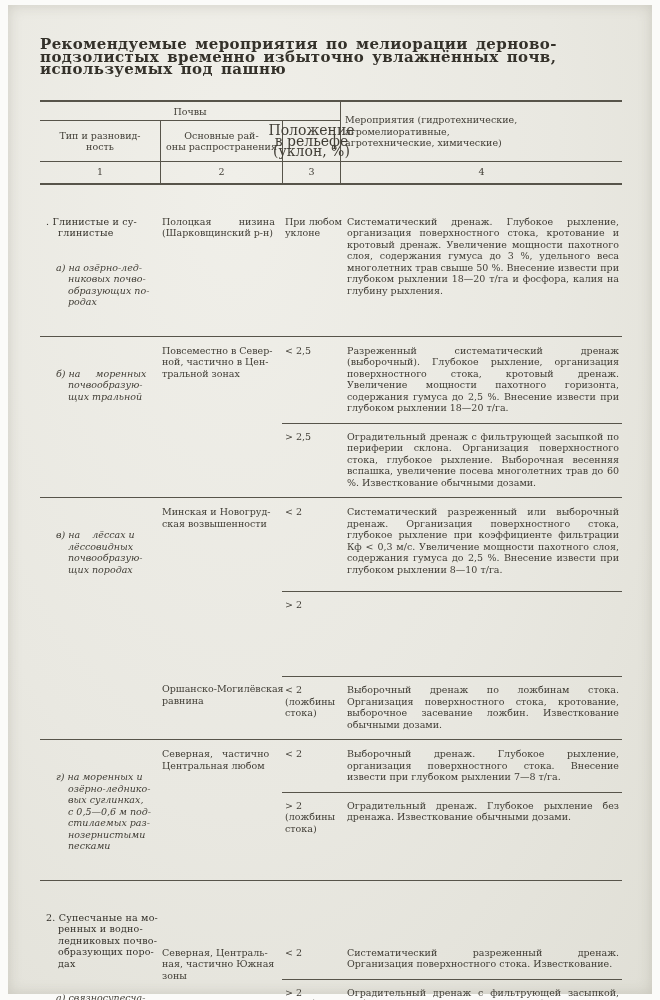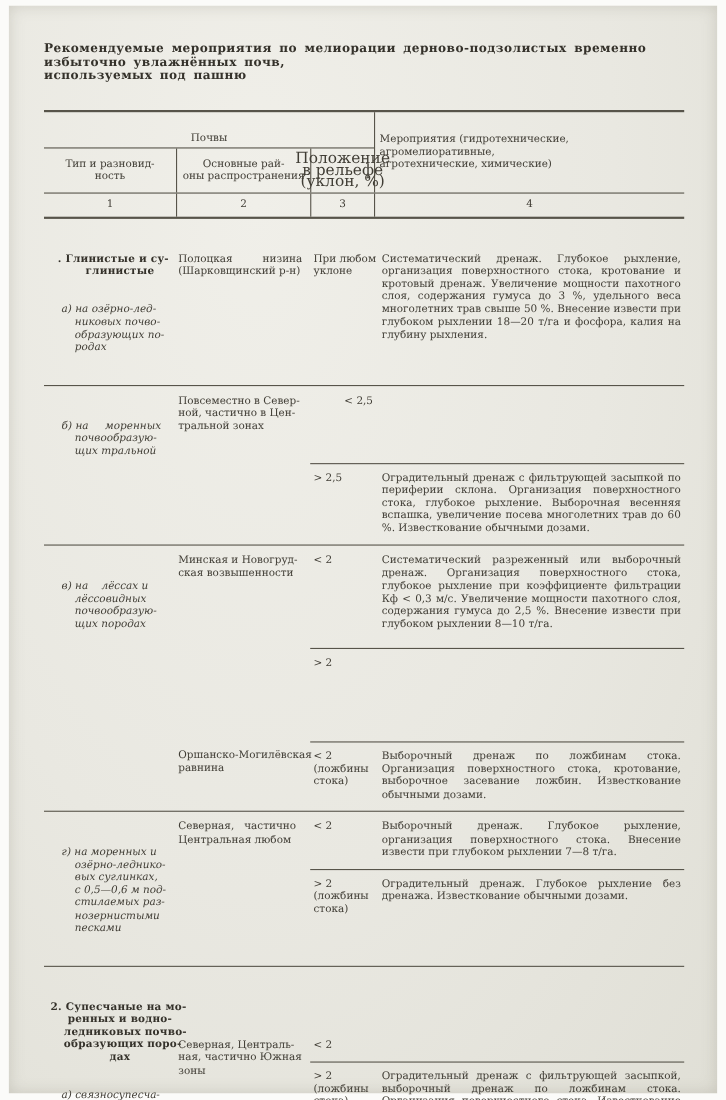--- a/index.html
+++ b/index.html
@@ -22,21 +22,21 @@
     left:8px; top:5px; right:8px; bottom:6px;
     background:radial-gradient(ellipse at 35% 18%, #f0efe9 0%, var(--paper) 55%, #e0dfd6 100%);
     box-shadow:inset 0 0 14px rgba(120,115,100,.25);
   }
   .content{
     position:absolute;
     left:32px; top:33px;
     width:582px;
   }
   .title{
-    font-size:11px;
+    font-size:15px;
     font-weight:bold;
     color:var(--ink-bold);
     letter-spacing:.4px;
     word-spacing:2.5px;
     line-height:12.5px;
     white-space:pre-line;
   }
   .table{ margin-top:24px; font-size:9.5px; line-height:11.5px; }
 
   
@@ -47,21 +47,20 @@
       "s s s m"
       "a b c m";
     border-top:2px solid var(--rule);
     border-bottom:1px solid var(--rule);
   }
   .h-soils{
     grid-area:s;
     border-bottom:1px solid var(--rule);
     text-align:center;
     padding:4px 0 3px;
-    margin-top:14px;
   }
   .h-m{
     grid-area:m;
     border-left:1px solid var(--rule);
     display:flex; align-items:center; justify-content:center;
     text-align:left; white-space:pre-line; padding:2px 4px;
   }
   .hc{
     display:flex; align-items:center; justify-content:center;
     text-align:center; white-space:pre-line;
@@ -82,21 +81,21 @@
   .row{
     display:grid;
     grid-template-columns:120px 122px 340px;
     border-bottom:1px solid var(--rule);
     padding:8px 0 5px;
   }
   .row.wide{ grid-template-columns:120px 462px; }
   .row:last-child{ border-bottom:1.5px solid var(--rule); }
 
   .c1{ padding-left:6px; white-space:pre; }
-  .c1h{ font-weight:bold; color:var(--ink-bold); padding-left:12px; text-indent:-12px; letter-spacing:.2px;text-align:center; }
+  .c1h{ font-weight:normal; color:var(--ink-bold); padding-left:12px; text-indent:-12px; letter-spacing:.2px; }
   .c1i{ margin-left:10px; padding-left:12px; text-indent:-12px;font-style:italic; }
   .c2{ white-space:pre; padding-left:2px; }
   .c3{ white-space:pre; padding-left:3px; }
   .c4{ text-align:justify; padding:0 3px 0 7px; }
 
   .sub{ display:grid; grid-template-columns:58px 282px; padding-bottom:4px; }
   .sub.sep{ border-top:1px solid var(--rule); margin-top:5px; padding-top:7px; }
 
   
   .subw{ display:grid; grid-template-columns:122px 340px; }
@@ -104,21 +103,21 @@
   .sr.sep{ border-top:1px solid var(--rule); margin-top:5px; padding-top:7px; }
 
   .off2{ padding-top:23px; }
   .off5{ padding-top:58px; }
 
   .r0{ min-height:90px; }
   .r1{ min-height:132px; }
   .r2{ min-height:216px; }
   .r3{ min-height:102px; }
   .r4{ min-height:150px; }
-  .mh57{ min-height:57px;margin-left:28px; }
+  .mh57{ min-height:57px; }
   .mh80{ min-height:80px; }
 </style>
 </head>
 <body>
 
 <div class="page">
   <div class="content">
 
     <div class="title">Рекомендуемые мероприятия по мелиорации дерново-подзолистых временно избыточно увлажнённых почв,
 используемых под пашню</div>
@@ -170,20 +169,21 @@
           <div class="c1i">б) на     моренных
 почвообразую-
 щих тральной</div>
         </div>
         <div class="c2">Повсеместно в Север-
 ной, частично в Цен-
 тральной зонах</div>
         <div>
           <div class="sub mh57">
             <div class="c3">&lt; 2,5</div>
+            <div class="c4">Разреженный систематический дренаж (выборочный). Глубокое рыхление, организация поверхностного стока, кротовый дренаж. Увеличение мощности пахотного горизонта, содержания гумуса до 2,5 %. Внесение извести при глубоком рыхлении 18—20 т/га.</div>
           </div>
           <div class="sub sep">
             <div class="c3">&gt; 2,5</div>
             <div class="c4">Оградительный дренаж с фильтрующей засыпкой по периферии склона. Организация поверхностного стока, глубокое рыхление. Выборочная весенняя вспашка, увеличение посева многолетних трав до 60 %. Известкование обычными дозами.</div>
           </div>
         </div>
       </div>
 
       <div class="row wide r2">
         <div class="c1">
@@ -255,20 +255,21 @@
 дах</div>
           <div class="c1i">а) связносупесча-
 ные</div>
         </div>
         <div class="c2 off5">Северная, Централь-
 ная, частично Южная
 зоны</div>
         <div class="off5">
           <div class="sub">
             <div class="c3">&lt; 2</div>
+            <div class="c4">Систематический разреженный дренаж. Организация поверхностного стока. Известкование.</div>
           </div>
           <div class="sub sep">
             <div class="c3">&gt; 2
 (ложбины
 стока)</div>
             <div class="c4">Оградительный дренаж с фильтрующей засыпкой, выборочный дренаж по ложбинам стока. Организация поверхностного стока. Известкование обычными дозами.</div>
           </div>
         </div>
       </div>
 

